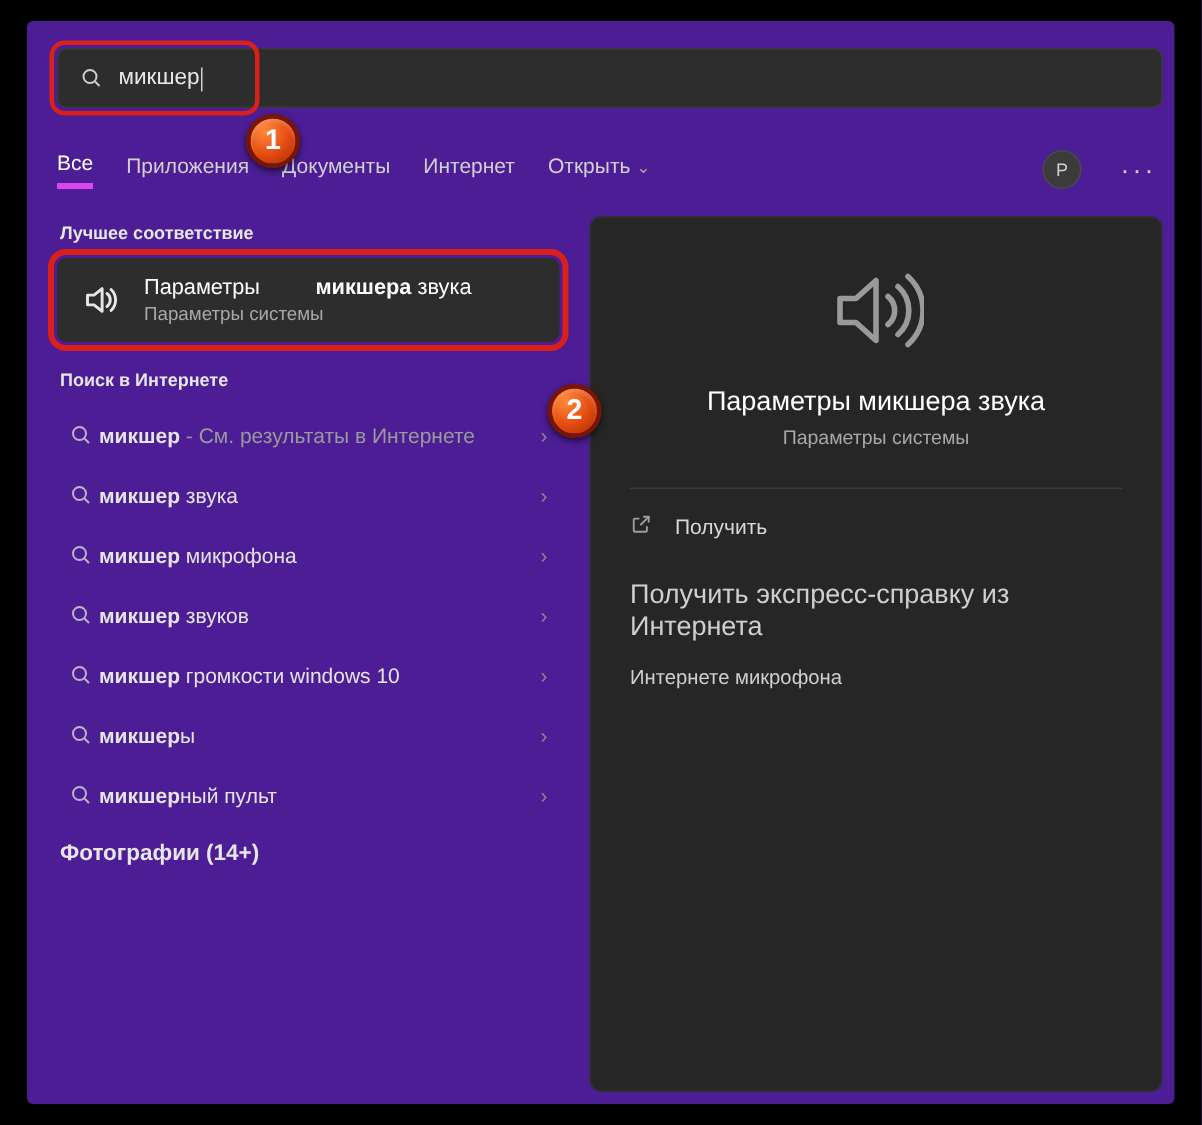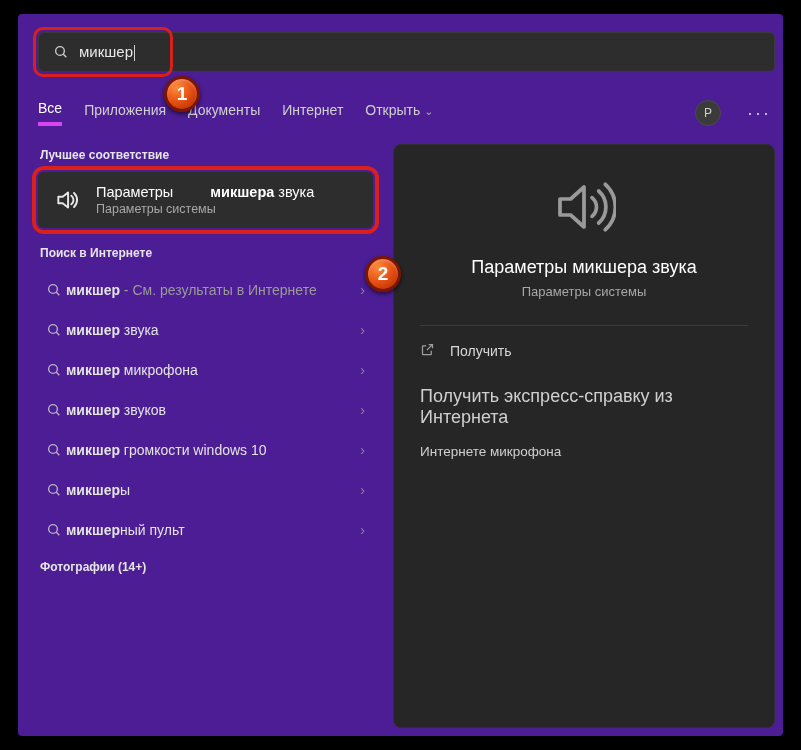--- a/index.html
+++ b/index.html
@@ -144,21 +144,21 @@
     font-size: 14px;
     min-height: 40px;
   }
   .row .ricon { width: 24px; display:flex; justify-content:center; opacity:.85;}
   .row .rtext { flex: 1; line-height:1.35; }
   .row .rtext .dim { color:#9a9a9a; }
   .row .rtext b { font-weight: 600; }
   .row .chevr { color:#8a8a8a; font-size: 14px; }
 
   .photos-hdr {
-    color:#e6e6e6; font-size:12px; font-weight:600;
+    color:#e6e6e6; font-size:15px; font-weight:600;
     margin-top: 10px; margin-left: 2px;
   }
 
   
   .right .big-icon {
     display:flex; justify-content:center; margin-bottom: 18px;
   }
   .right .title {
     text-align:center; font-size: 18px; color:#fff; font-weight: 400;
   }

